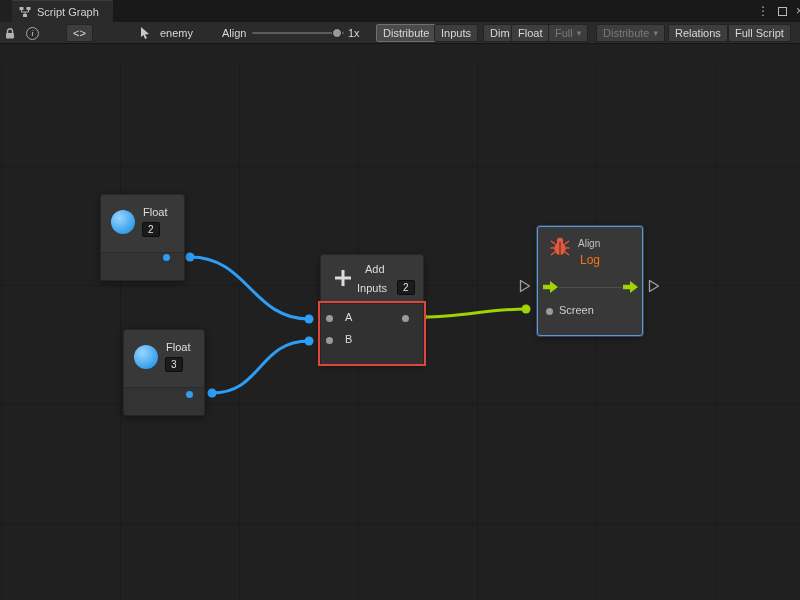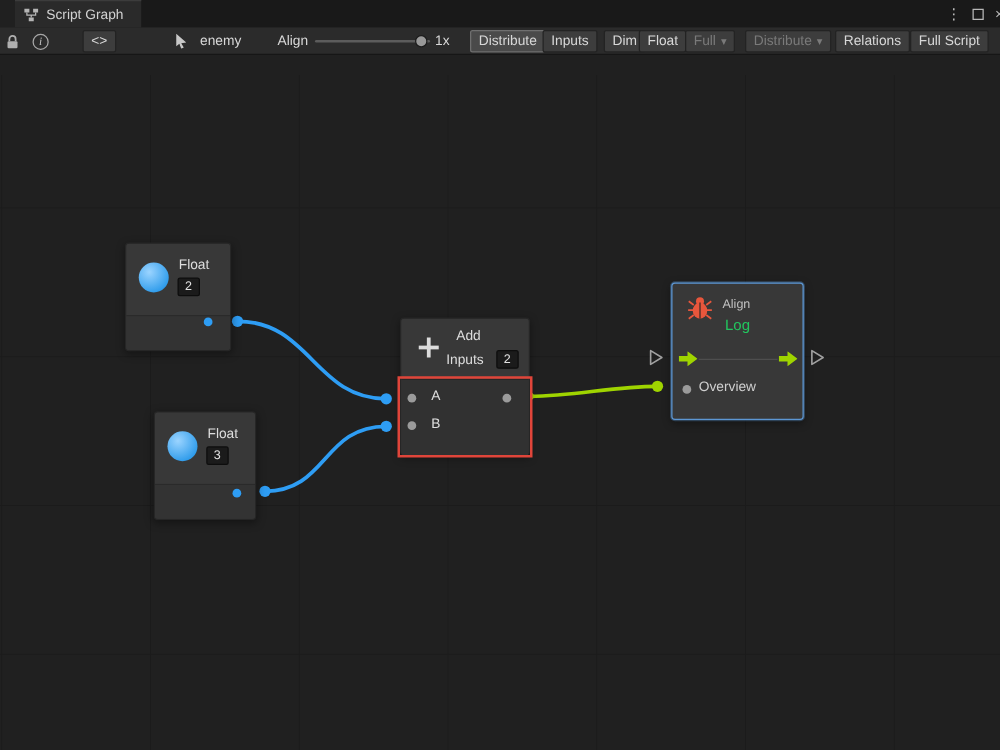--- a/index.html
+++ b/index.html
@@ -134,21 +134,21 @@
   }
   .add-selection {
     position:absolute; left:-3px; top:46px; width:108px; height:65px;
     border:2px solid #e0453a;
     pointer-events:none; z-index:3;
   }
 
   
   .debug-node { width:106px; height:110px; border:1px solid #5d97d4; box-shadow:0 0 0 1px rgba(93,151,212,.35), 0 2px 7px rgba(0,0,0,.4); }
   .debug-cat { position:absolute; left:40px; top:11px; font-size:10px; color:#c2c2c2; }
-  .debug-title { position:absolute; left:42px; top:26px; font-size:12px; color:#22c55e; }
+  .debug-title { position:absolute; left:42px; top:26px; font-size:12px; color:#f97316; }
   .flow-line { position:absolute; left:21px; top:60px; width:63px; height:1px; background:#4e4e4e; }
   .flow-arrow { position:absolute; cursor:crosshair; }
 
   .flow-tri { position:absolute; z-index:2; cursor:crosshair; }
 </style>
 </head>
 <body>
 
 <div class="titlebar">
   <div class="tab">
@@ -283,21 +283,21 @@
       <svg width="15" height="12" viewBox="0 0 15 12">
         <path d="M0,3.8 H7 V0 L15,6 7,12 V8.2 H0 z" fill="#9fd400"></path>
       </svg>
     </div>
     <div class="flow-arrow" style="left:85px; top:54px">
       <svg width="15" height="12" viewBox="0 0 15 12">
         <path d="M0,3.8 H7 V0 L15,6 7,12 V8.2 H0 z" fill="#9fd400"></path>
       </svg>
     </div>
     <div class="port-dot pd-gray" style="left:8px; top:81px"></div>
-    <span class="node-label" style="left:21px; top:77px; color:#cfcfcf">Overview</span>
+    <span class="node-label" style="left:21px; top:77px; color:#cfcfcf">Screen</span>
   </div>
 
   <div class="flow-tri" style="left:519px; top:219px">
     <svg width="12" height="14" viewBox="0 0 12 14">
       <polygon points="1.5,1.5 10.5,7 1.5,12.5" fill="none" stroke="#a0a0a0" stroke-width="1.3" stroke-linejoin="round"></polygon>
     </svg>
   </div>
   <div class="flow-tri" style="left:648px; top:219px">
     <svg width="12" height="14" viewBox="0 0 12 14">
       <polygon points="1.5,1.5 10.5,7 1.5,12.5" fill="none" stroke="#a0a0a0" stroke-width="1.3" stroke-linejoin="round"></polygon>

